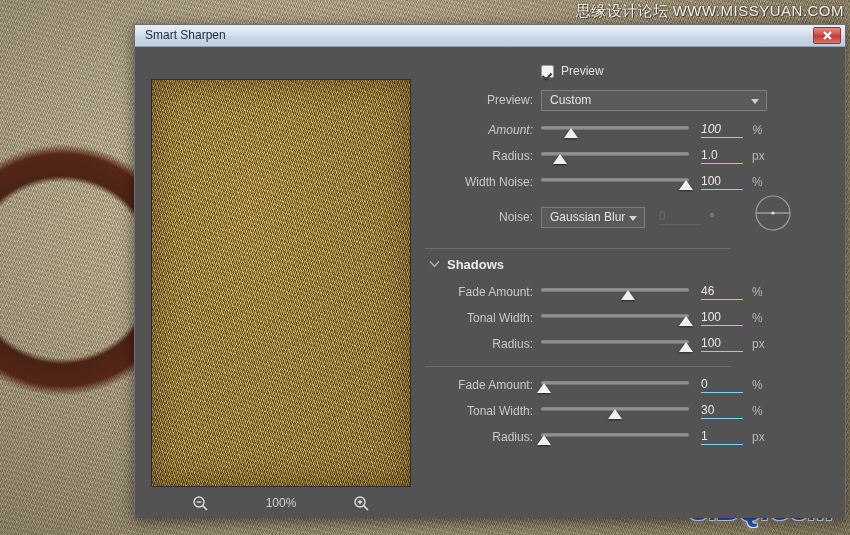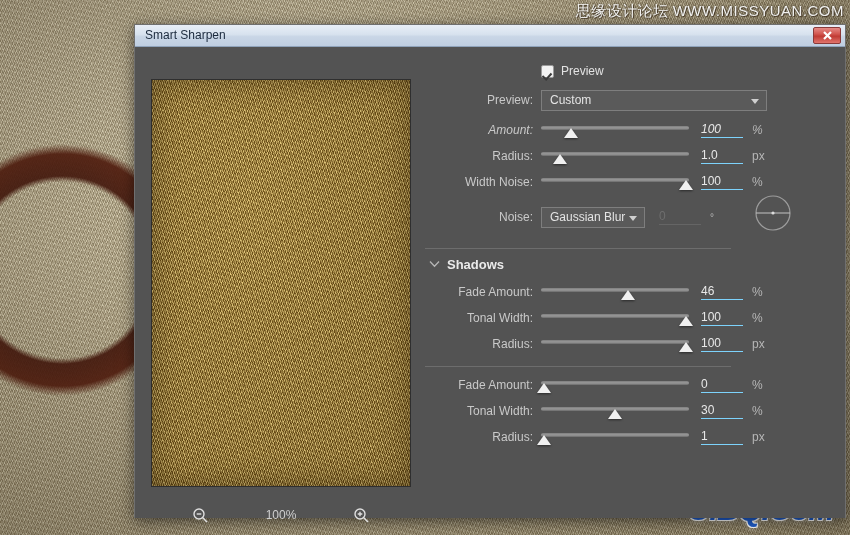--- a/index.html
+++ b/index.html
@@ -177,21 +177,21 @@
       repeating-linear-gradient(18deg,
           rgba(255,245,195,0.14) 0px, rgba(255,245,195,0.14) 2px,
           rgba(60,40,10,0.20) 2px, rgba(60,40,10,0.20) 5px),
       radial-gradient(ellipse at 38% 30%, #c09a3e 0%, #a8842f 40%, #8a6a22 100%);
     box-shadow: inset 0 0 30px rgba(40,26,4,0.45);
     cursor: move;
   }
   #preview-zoombar {
     position: absolute;
     left: 0;
-    top: 426px;
+    top: 414px;
     width: 260px;
     height: 20px;
     display: flex;
     align-items: center;
     justify-content: center;
     gap: 52px;
   }
   .zoom-icon { cursor: pointer; display: block; }
   #zoom-level {
     font-size: 12px;

